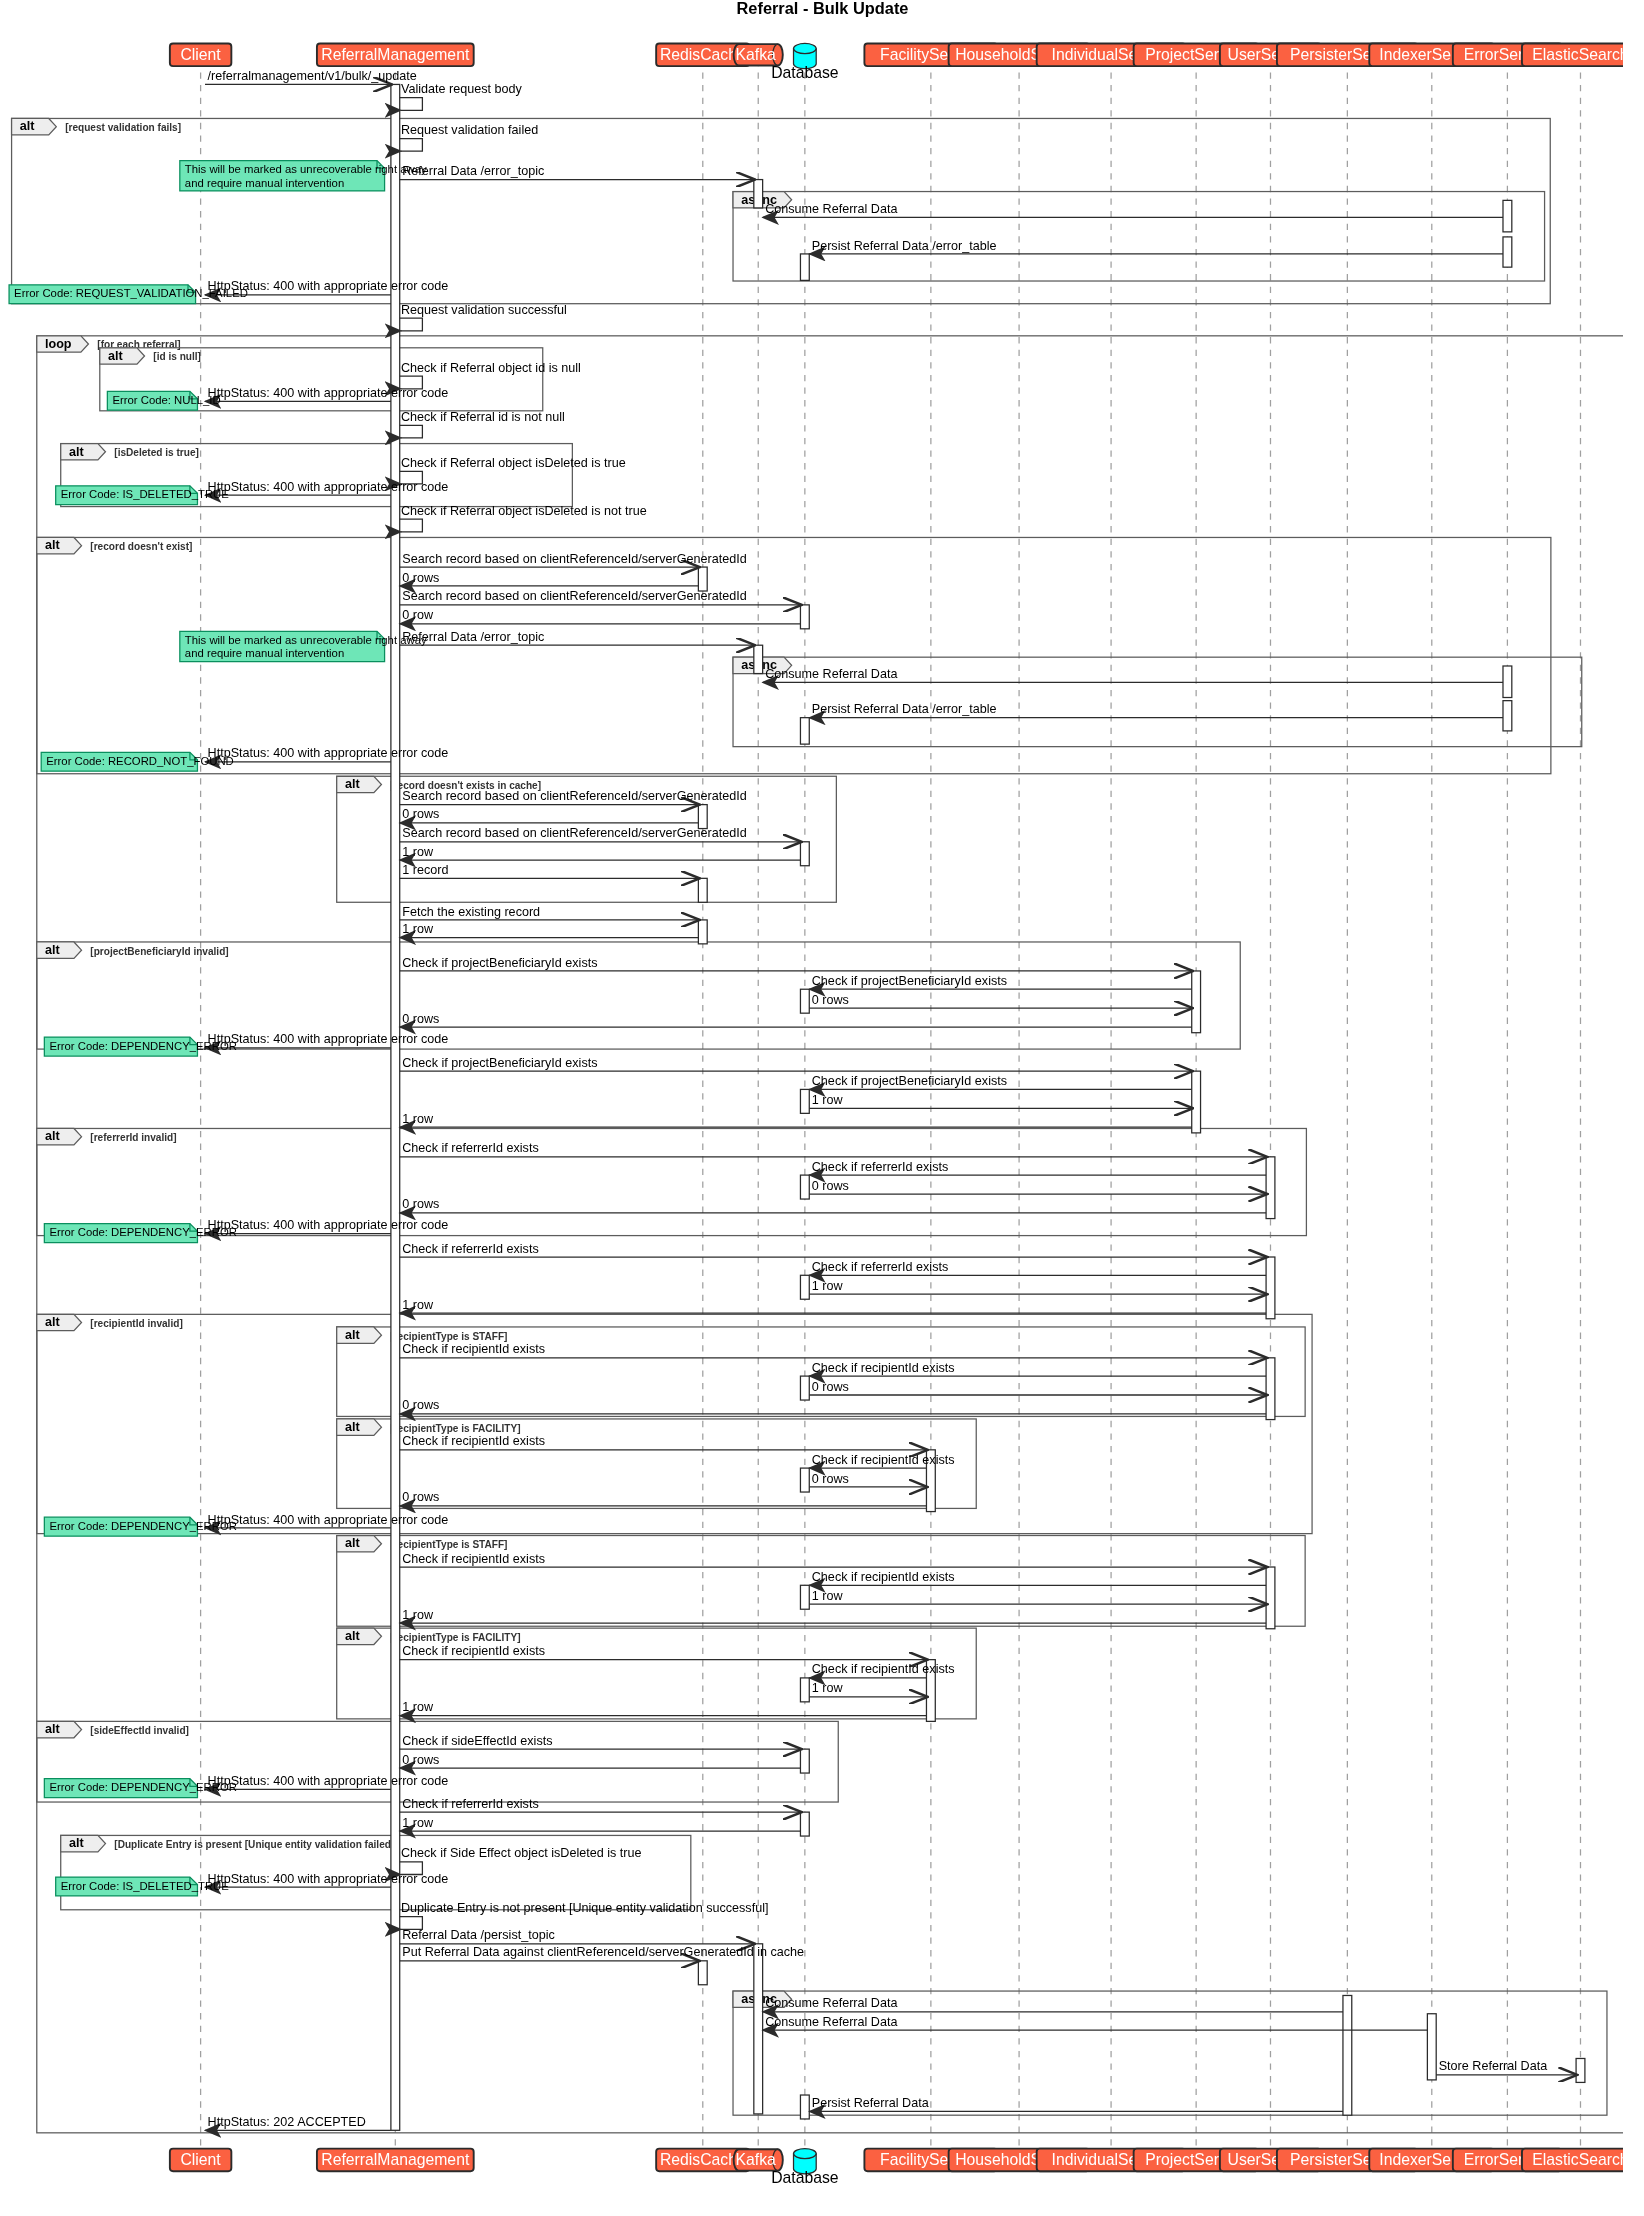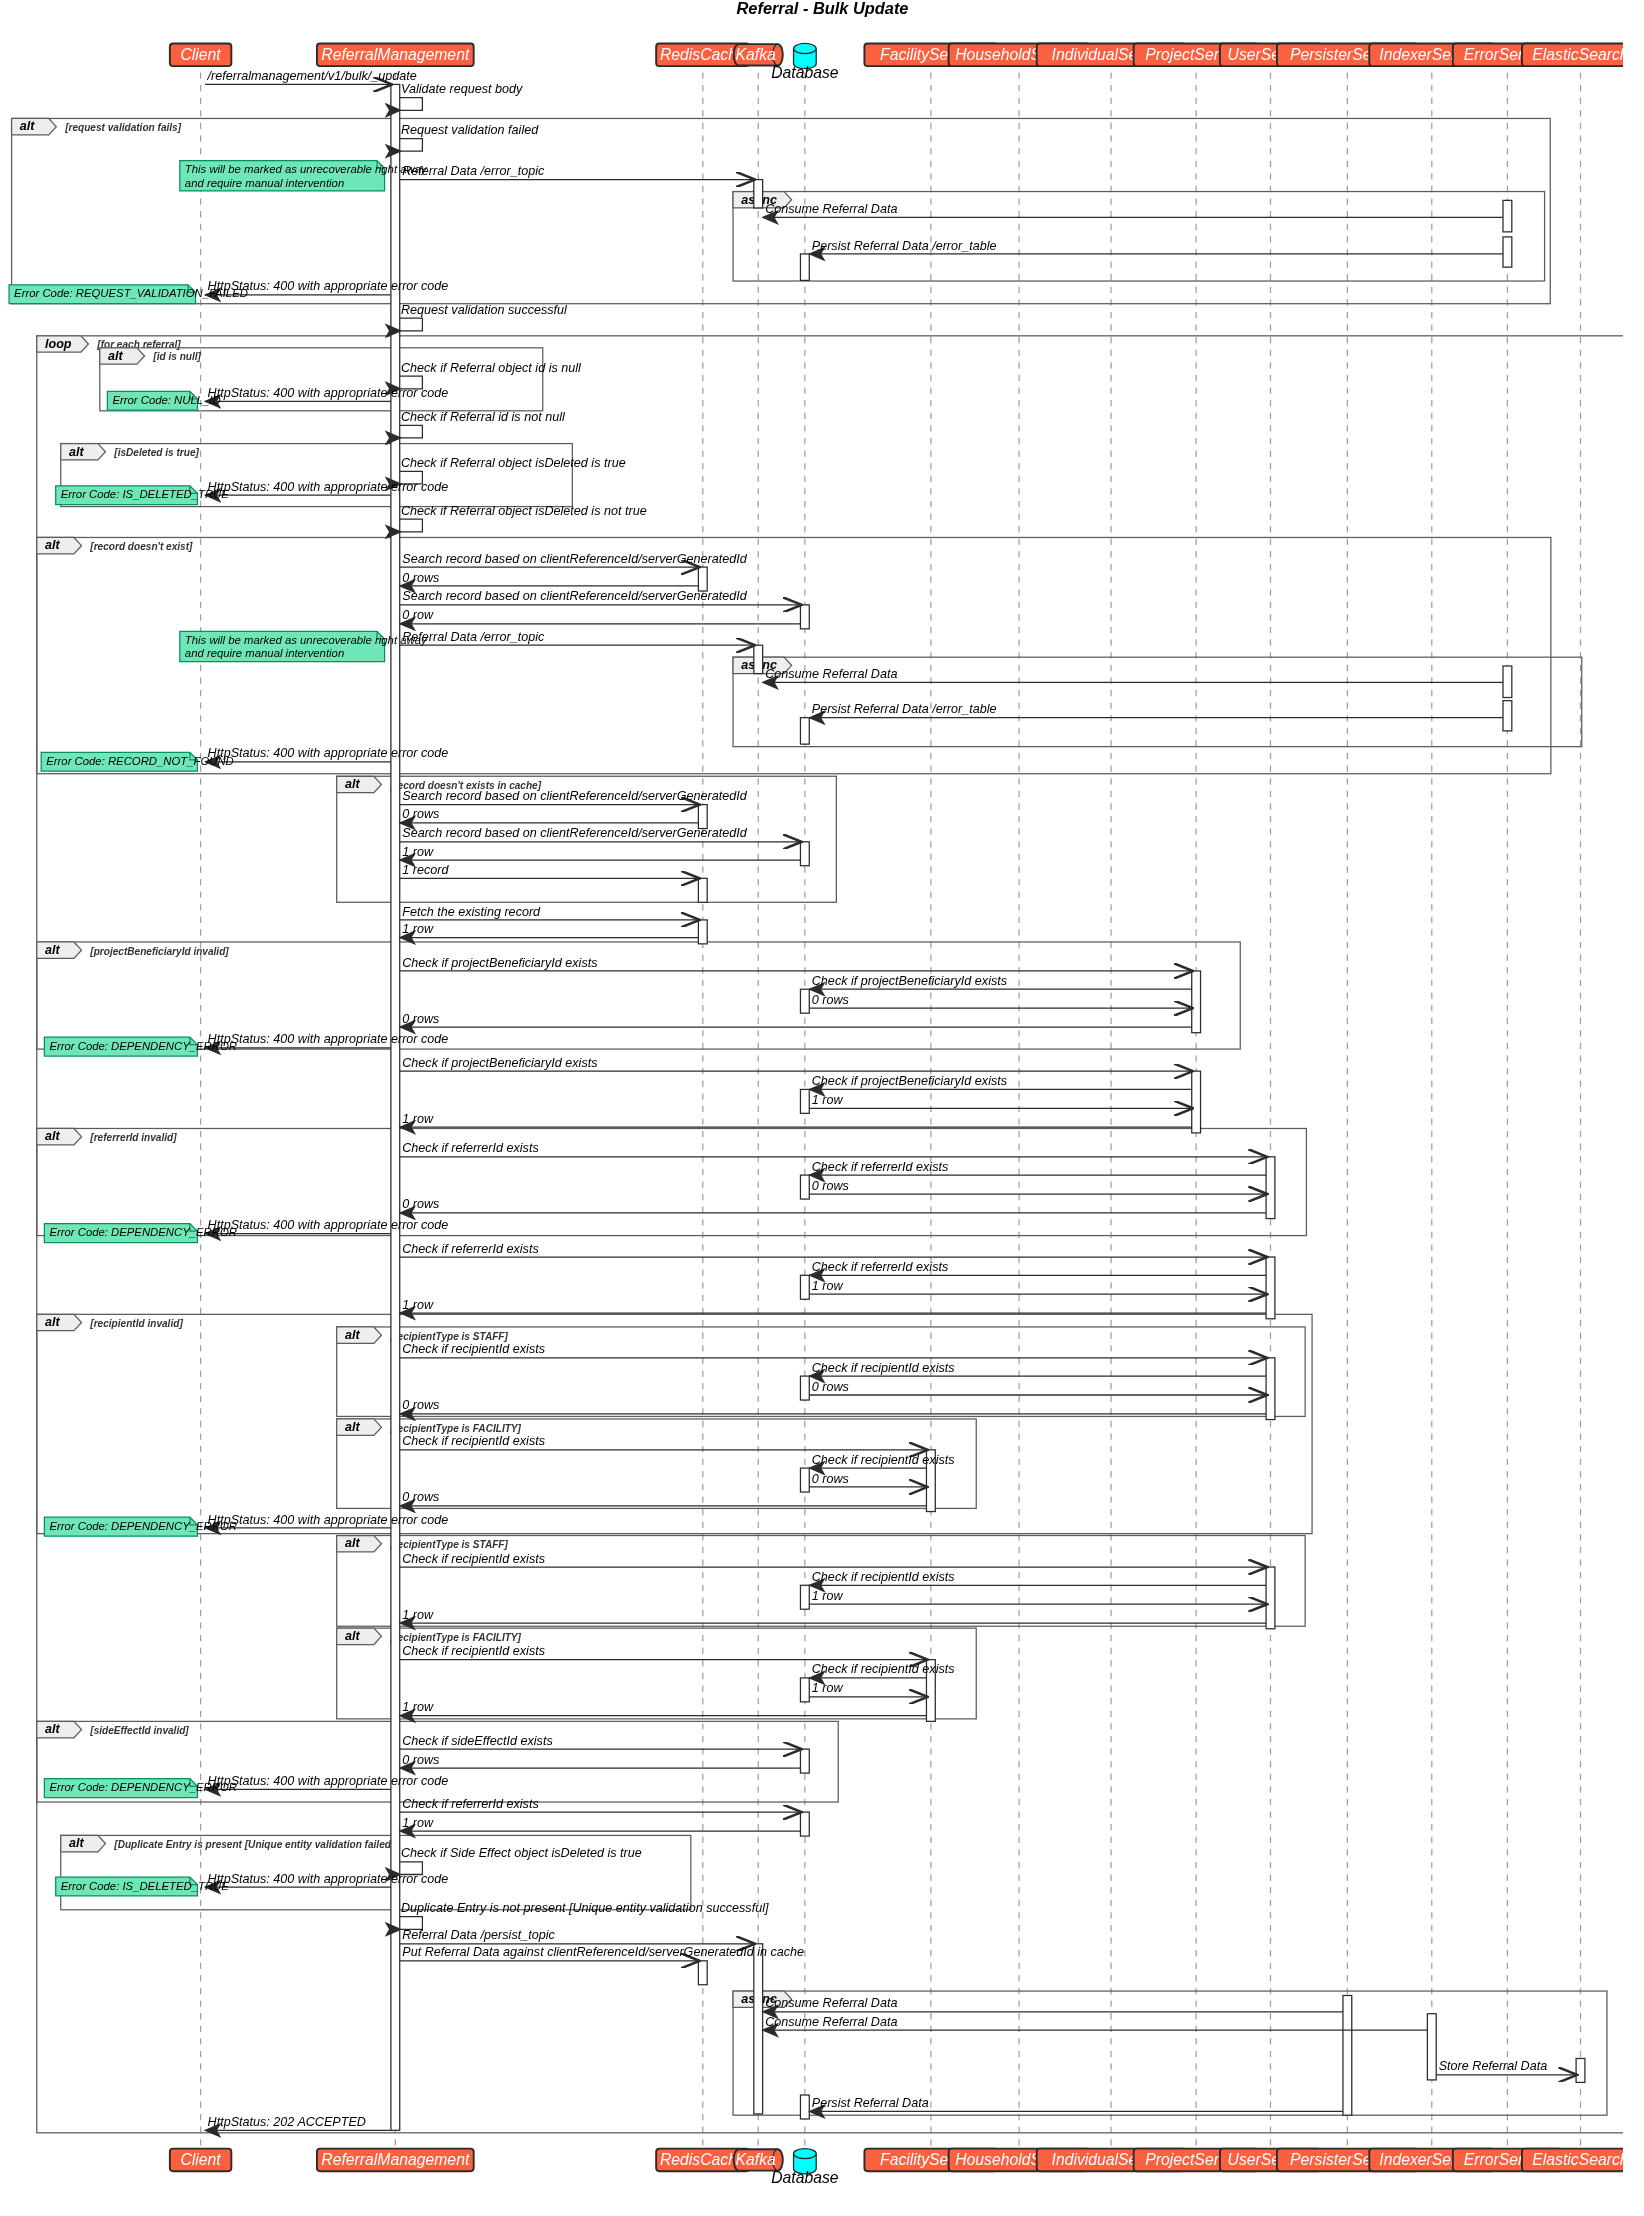--- a/index.html
+++ b/index.html
@@ -1,17 +1,17 @@
 <!DOCTYPE html>
 <html style="font-size:10px"><head>
 <meta charset="utf-8">
 <style>
   html,body{margin:0;padding:0;background:#ffffff;}
   body{font-family:"Liberation Sans", sans-serif;}
-  #stage{position:relative;width:1623px;height:2216px;background:#fff;overflow:hidden;font-style:italic;}
+  #stage{position:relative;width:1623px;height:2216px;background:#fff;overflow:hidden;}
   svg{display:block;}
   .dg-title{font-weight:bold;font-size:26px;fill:#000;}
   .plabel{font-size:25px;fill:#ffffff;}
   .plabel-dark{font-size:25px;fill:#000000;}
   .msg{font-size:20px;fill:#000;}
   .frame-kw{font-size:20px;font-weight:bold;fill:#000;}
   .frame-cond{font-size:16px;font-weight:bold;fill:#333;}
   .note-txt{font-size:18px;fill:#000;}
   .lifeline{stroke:#A0A0A0;stroke-width:2;stroke-dasharray:10,10;}
   .actbox{fill:#ffffff;stroke:#2b2b2b;stroke-width:2;}

